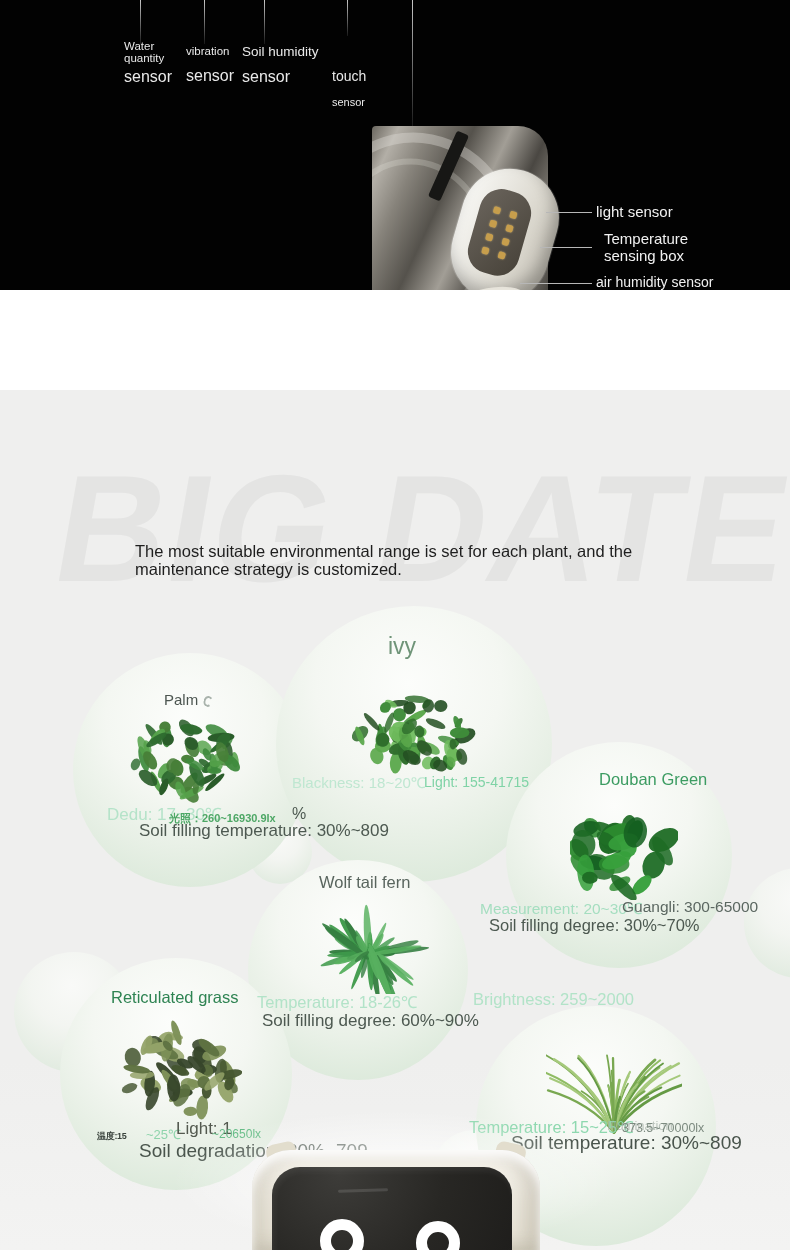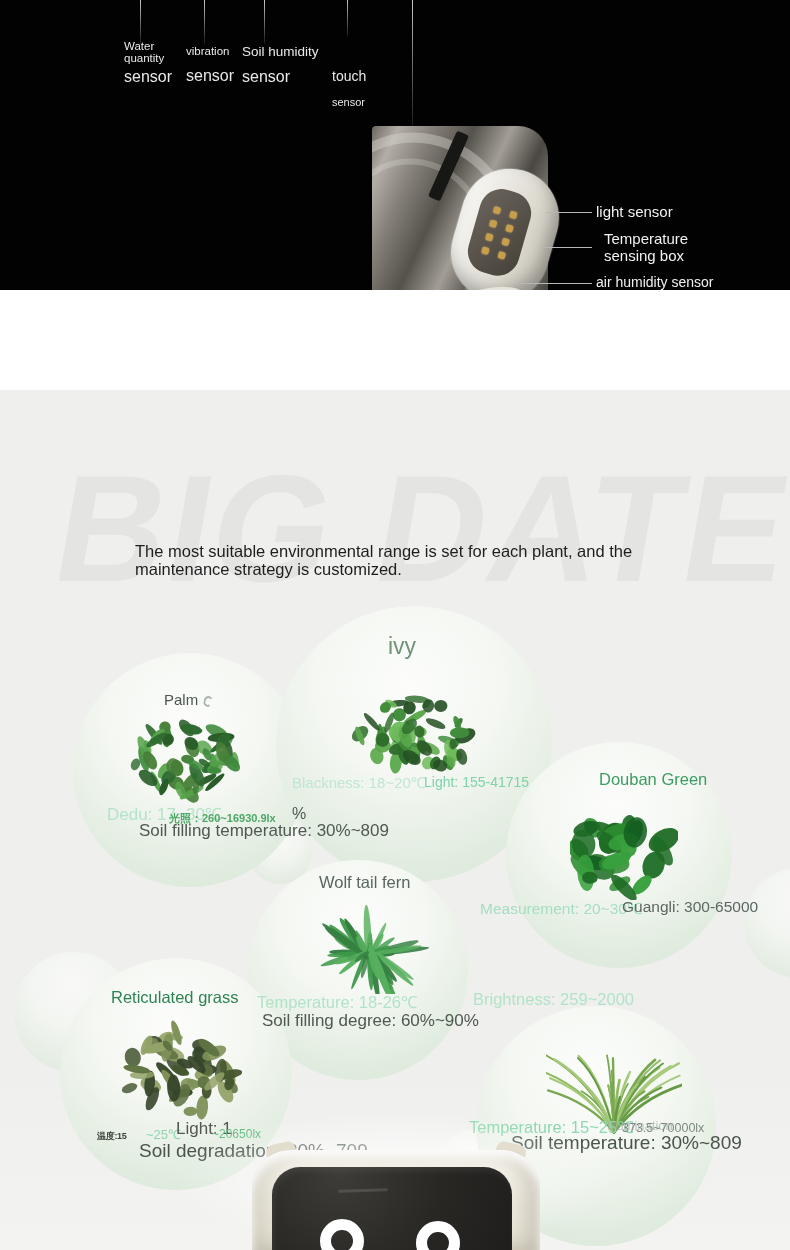--- a/index.html
+++ b/index.html
@@ -490,20 +490,21 @@
     <div class="stat palm-temp">Dedu: 17~30℃</div>
     <div class="stat palm-light">光照：260~16930.9lx</div>
     <div class="stat palm-soil">Soil filling temperature: 30%~809</div>
 
     <div class="stat ivy-temp">Blackness: 18~20℃</div>
     <div class="stat ivy-light">Light: 155-41715</div>
     <div class="stat ivy-soil2">%</div>
 
     <div class="stat douban-temp">Measurement: 20~30℃</div>
     <div class="stat douban-light">Guangli: 300-65000</div>
+    <div class="stat douban-soil">Soil filling degree: 30%~70%</div>
 
     <div class="stat wolf-temp">Temperature: 18-26℃</div>
     <div class="stat wolf-light">Brightness: 259~2000</div>
     <div class="stat wolf-soil">Soil filling degree: 60%~90%</div>
 
     <div class="stat retic-tprefix">温度:15</div>
     <div class="stat retic-temp">~25℃</div>
     <div class="stat retic-llabel">Light: 1</div>
     <div class="stat retic-light">~20650lx</div>
     <div class="stat retic-soil">Soil degradation: 30%~709</div>

